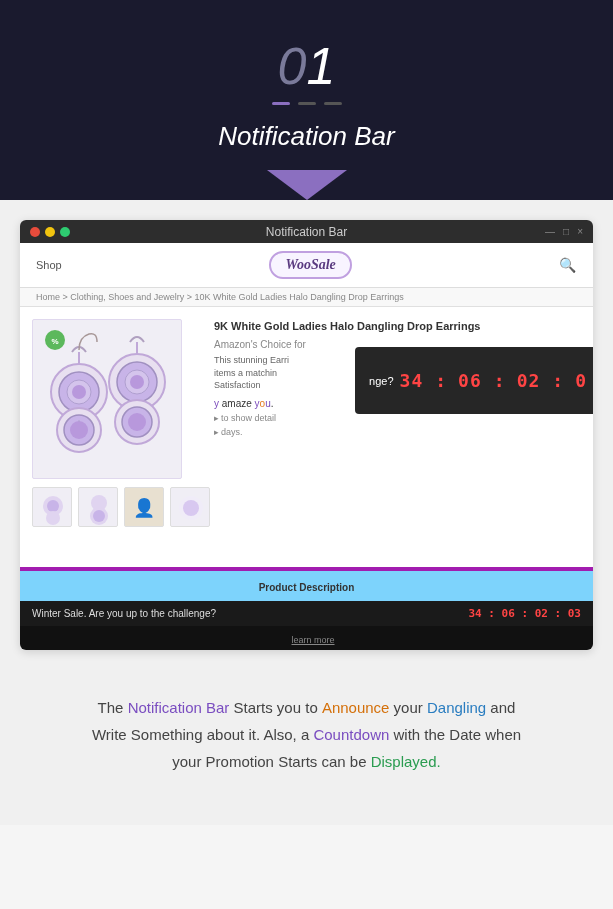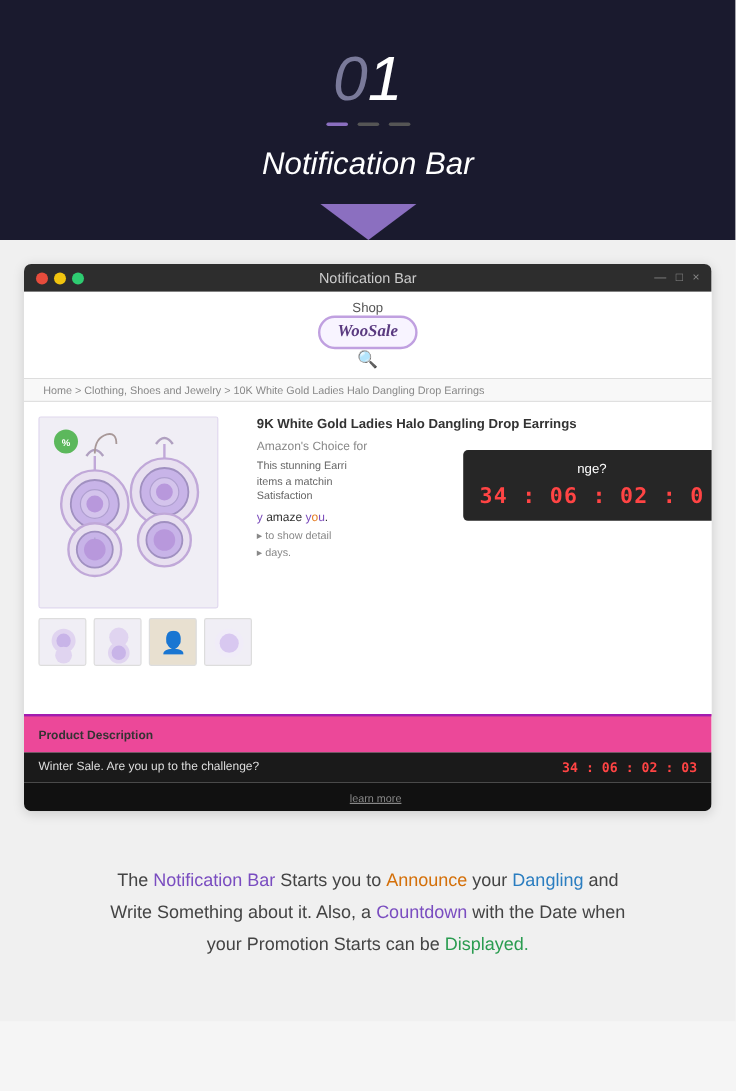--- a/index.html
+++ b/index.html
@@ -127,21 +127,20 @@
     }
 
     
     .store-header {
       background: white;
       border-bottom: 1px solid #ddd;
       display: flex;
       align-items: center;
       padding: 8px 16px;
       justify-content: space-between;
-      flex-direction: column;
     }
     .store-nav-item {
       font-size: 11px;
       color: #555;
     }
     .store-logo {
       background: #f8f4ff;
       border: 2px solid #c0a0e0;
       border-radius: 30px;
       padding: 4px 14px;
@@ -247,26 +246,25 @@
       font-size: 9px;
     }
 
     
     .countdown-overlay {
       position: absolute;
       top: 40px;
       right: -8px;
       background: rgba(0,0,0,0.85);
       border-radius: 4px;
-      padding: 10px 14px;
+      padding: 23px 14px;
       display: flex;
       align-items: center;
       gap: 6px;
       z-index: 10;
-      flex-direction: column;
     }
     .challenge-text-overlay {
       color: white;
       font-size: 11px;
     }
     .countdown-digits {
       display: flex;
       align-items: center;
       gap: 12px;
     }
@@ -279,23 +277,24 @@
     }
     .cd-sep {
       color: #ff4444;
       font-size: 18px;
       font-weight: bold;
       font-family: monospace;
     }
 
     
     .product-desc-section {
-      background: #ec4899;
+      background: #7dd3fc;
       padding: 6px 12px;
-      border-top: 2px solid #a21caf;
+      border-top: 4px solid #a21caf;
+      text-align: center;
     }
     .prod-desc-label {
       font-size: 10px;
       font-weight: bold;
       color: #333;
     }
 
     
     .notification-bar {
       background: #1a1a1a;

